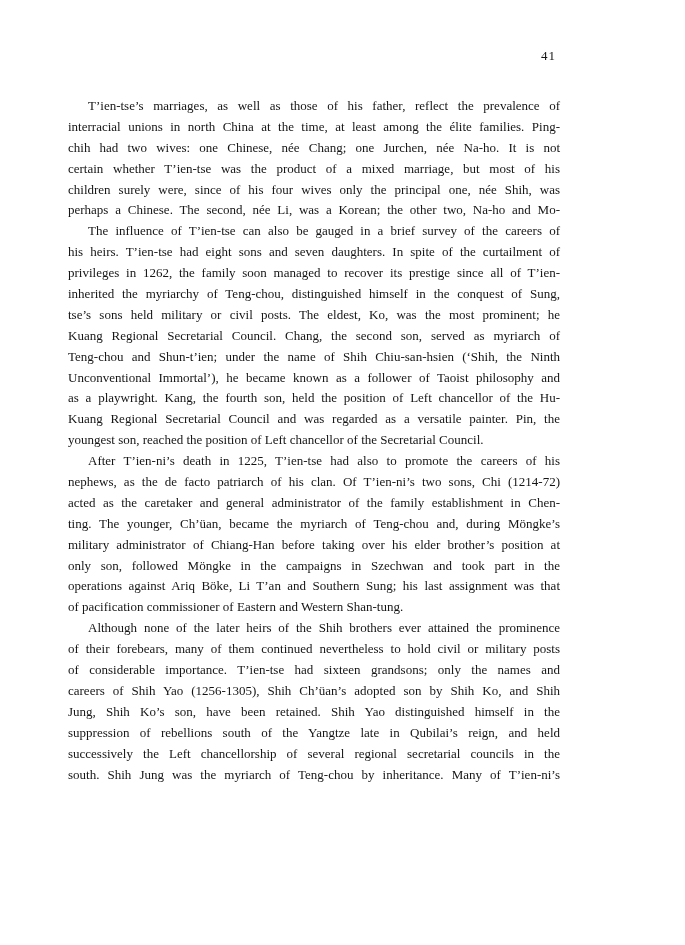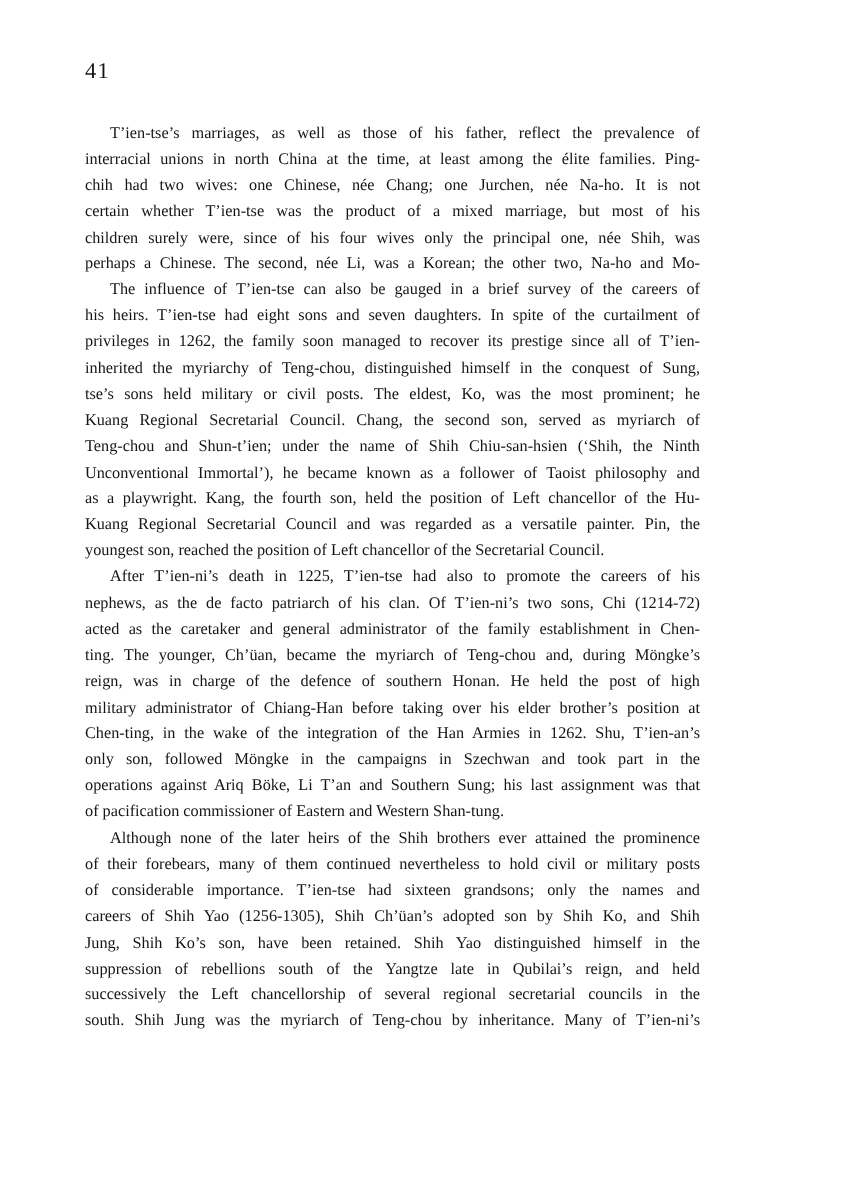--- a/index.html
+++ b/index.html
@@ -14,21 +14,22 @@
     background: #ffffff;
     font-family: "Liberation Serif", "DejaVu Serif", serif;
     color: #151515;
     overflow: hidden;
   }
   .page-number {
     position: absolute;
     top: 47px;
     left: 68px;
     width: 488px;
-    font-size: 18px;
+    text-align: right;
+    font-size: 13px;
     line-height: 18px;
     letter-spacing: 1px;
   }
   .text-block {
     position: absolute;
     top: 96px;
     left: 68px;
     width: 492px;
   }
   .paragraph {
@@ -80,23 +81,21 @@
       <div class="line">as a playwright.  Kang, the fourth son, held the position of Left chancellor of the Hu-</div>
       <div class="line">Kuang Regional Secretarial Council and was regarded as a versatile painter.  Pin, the</div>
       <div class="line short">youngest son, reached the position of Left chancellor of the Secretarial Council.</div>
     </div>
 
     <div class="paragraph">
       <div class="line indent">After T’ien-ni’s death in 1225, T’ien-tse had also to promote the careers of his</div>
       <div class="line">nephews, as the de facto patriarch of his clan.  Of T’ien-ni’s two sons, Chi (1214-72)</div>
       <div class="line">acted as the caretaker and general administrator of the family establishment in Chen-</div>
       <div class="line">ting.  The younger, Ch’üan, became the myriarch of Teng-chou and, during Möngke’s</div>
-      <div class="line">reign, was in charge of the defence of southern Honan.  He held the post of high</div>
       <div class="line">military administrator of Chiang-Han before taking over his elder brother’s position at</div>
-      <div class="line">Chen-ting, in the wake of the integration of the Han Armies in 1262.  Shu, T’ien-an’s</div>
       <div class="line">only son, followed Möngke in the campaigns in Szechwan and took part in the</div>
       <div class="line">operations against Ariq Böke, Li T’an and Southern Sung; his last assignment was that</div>
       <div class="line short">of pacification commissioner of Eastern and Western Shan-tung.</div>
     </div>
 
     <div class="paragraph">
       <div class="line indent">Although none of the later heirs of the Shih brothers ever attained the prominence</div>
       <div class="line">of their forebears, many of them continued nevertheless to hold civil or military posts</div>
       <div class="line">of considerable importance.  T’ien-tse had sixteen grandsons; only the names and</div>
       <div class="line">careers of Shih Yao (1256-1305), Shih Ch’üan’s adopted son by Shih Ko, and Shih</div>

